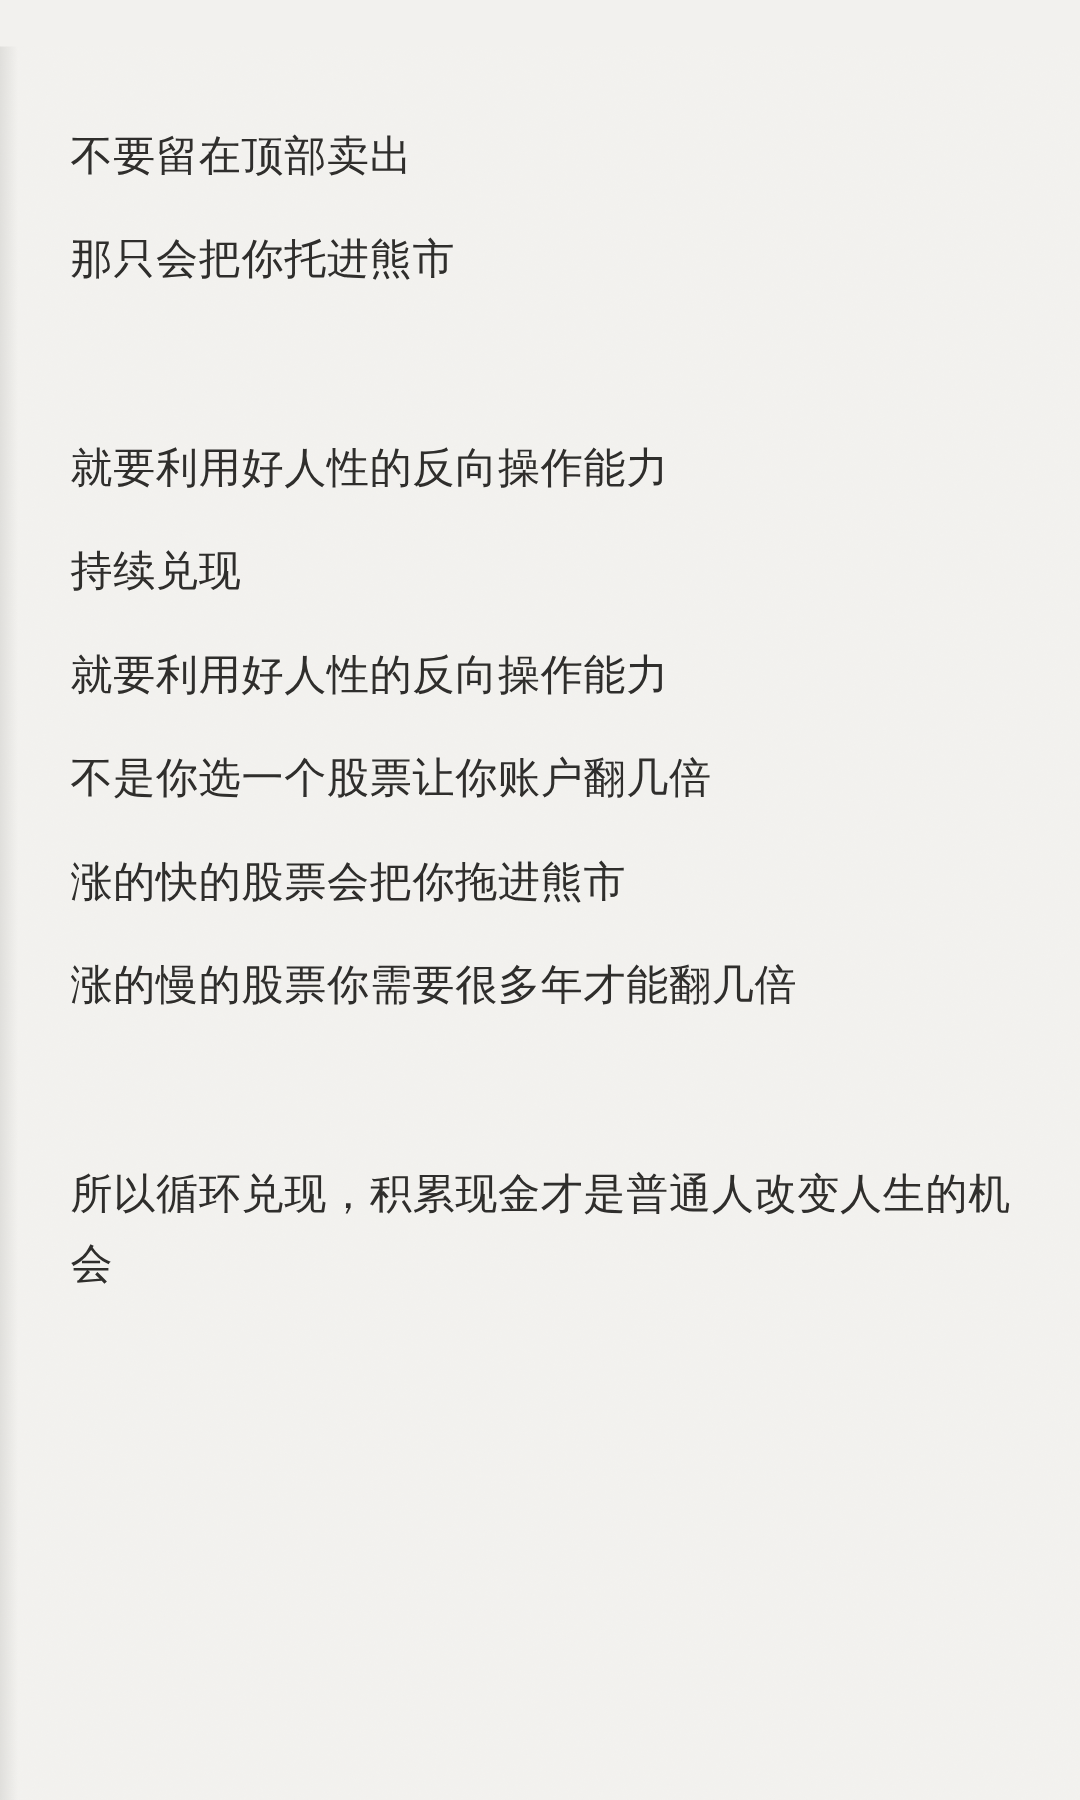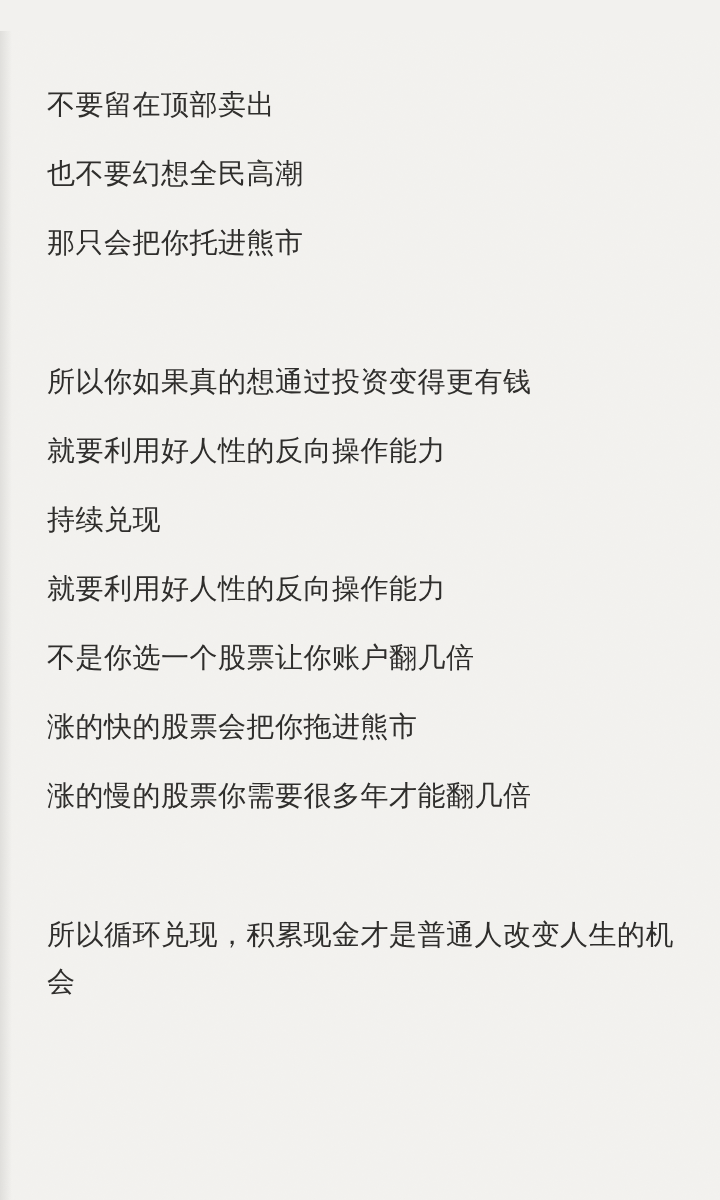--- a/index.html
+++ b/index.html
@@ -80,26 +80,24 @@
                 0 0 0 0.18 0"></feColorMatrix>
     </filter>
     <rect width="100%" height="100%" filter="url(#paperNoise)"></rect>
   </svg>
 
   <div class="edge-shade"></div>
 
   <div class="content">
 
     <p>不要留在顶部卖出</p>
-    <p>也不要幻想全民高潮</p>
     <p>那只会把你托进熊市</p>
 
     <div class="section-gap"></div>
 
-    <p>所以你如果真的想通过投资变得更有钱</p>
     <p>就要利用好人性的反向操作能力</p>
     <p>持续兑现</p>
     <p>就要利用好人性的反向操作能力</p>
     <p>不是你选一个股票让你账户翻几倍</p>
     <p>涨的快的股票会把你拖进熊市</p>
     <p>涨的慢的股票你需要很多年才能翻几倍</p>
 
     <div class="section-gap"></div>
 
     <p>所以循环兑现，积累现金才是普通人改变人生的机会</p>

